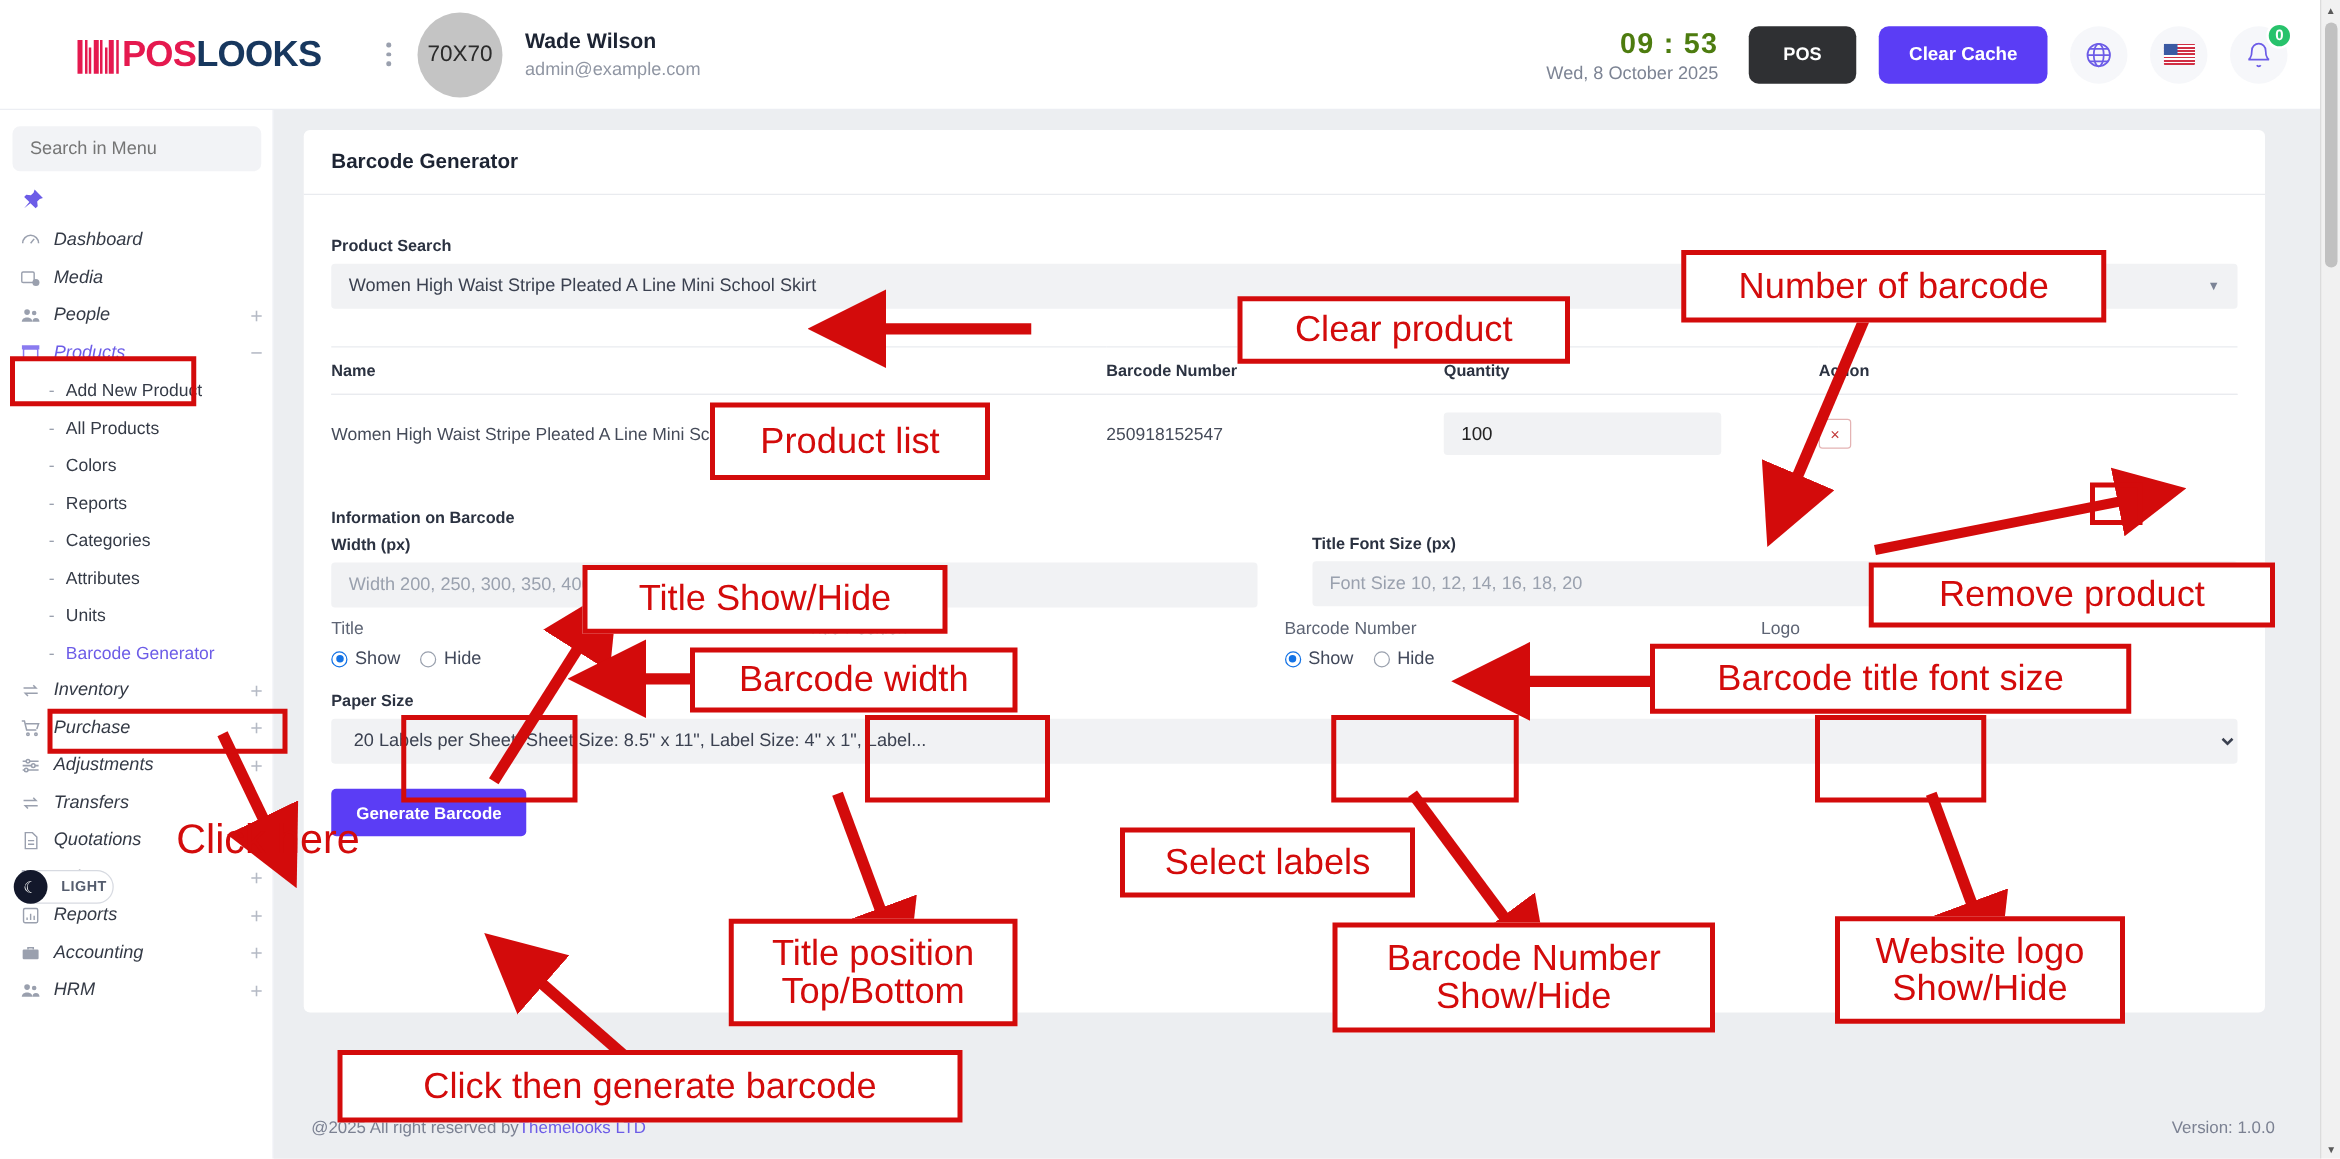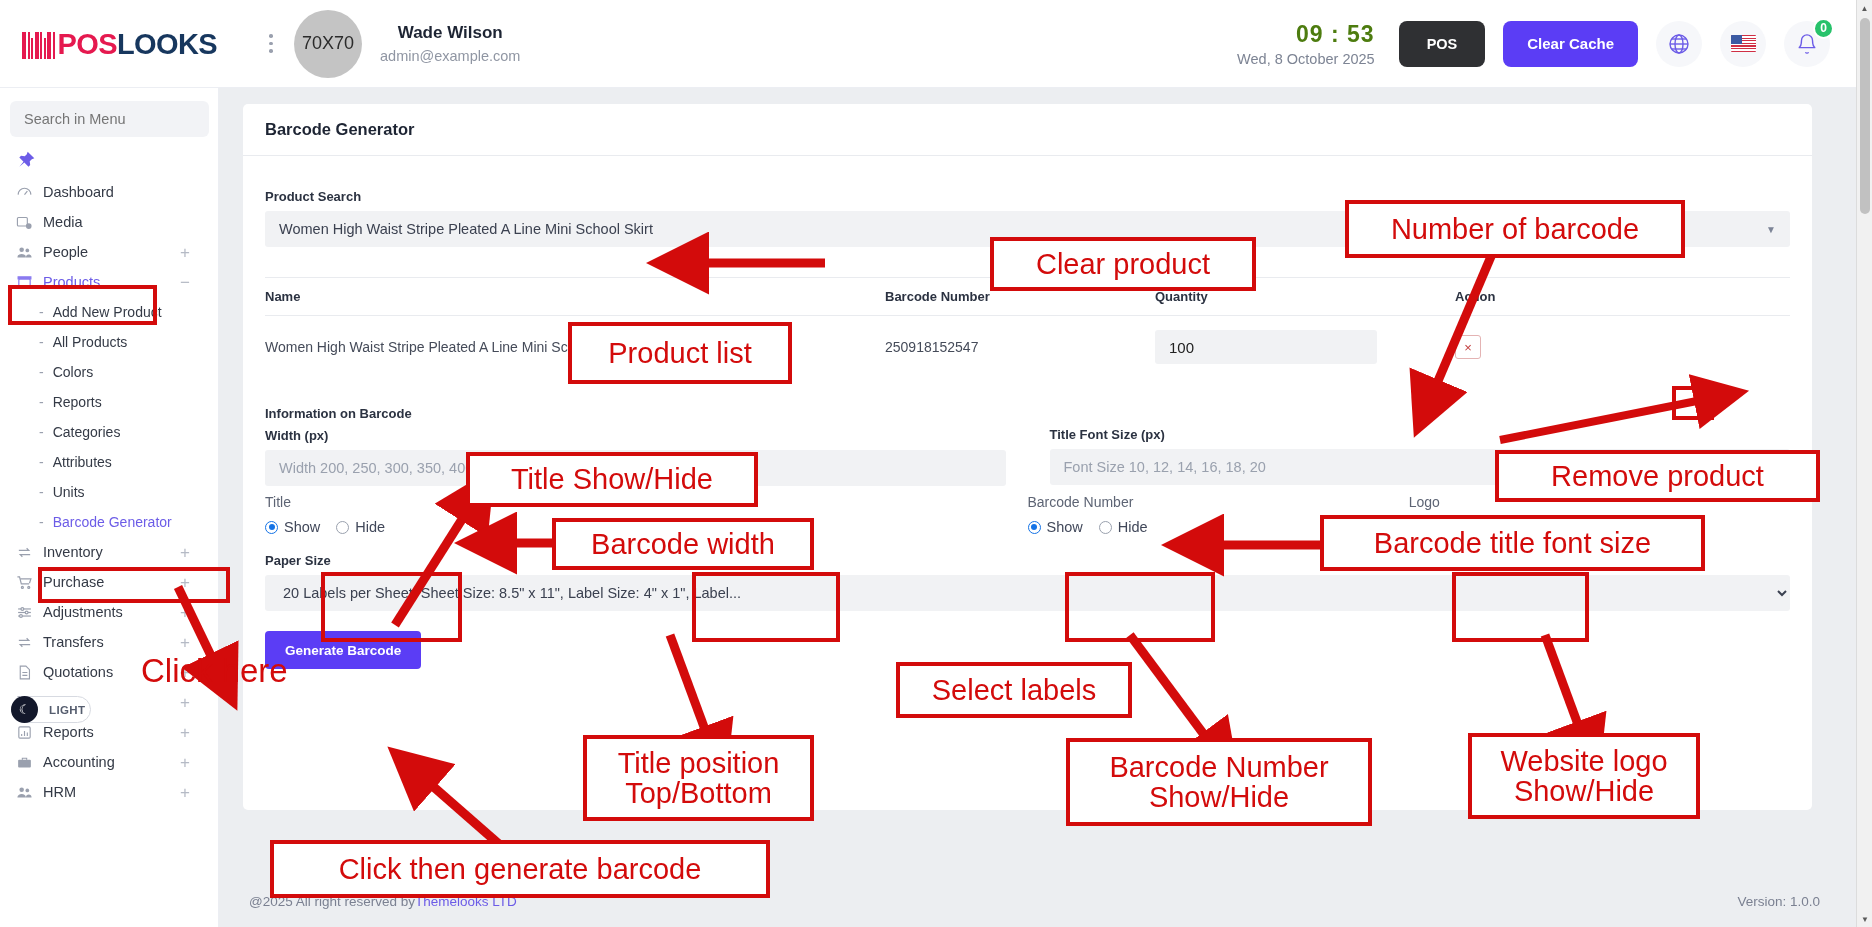--- a/index.html
+++ b/index.html
@@ -8,20 +8,21 @@
     font-family: "Liberation Sans", sans-serif;
     background: #ffffff; overflow: hidden;
   }
   #root { position: relative; width: 1872px; height: 927px; }
 
   
   .topbar {
     position: absolute; top: 0; left: 0; width: 1856px; height: 88px;
     background: #ffffff; display: flex; align-items: center;
     border-bottom: 1px solid #eceef3;
+    padding-left: 40px;
   }
   .brand { width: 258px; display: flex; align-items: center; padding-left: 22px; }
   .brand-logo { display: flex; align-items: flex-end; gap: 0px; }
   .bars { display: flex; align-items: flex-end; height: 30px; gap: 1.5px; margin-right: 3px; }
   .bars i { display: block; background: #e5194f; width: 2px; height: 27px; }
   .bars i.w { width: 4px; }
   .bars i.s { height: 21px; }
   .brand-pos { font-size: 29px; font-weight: 800; color: #e5194f; letter-spacing: -0.6px; line-height: 1; }
   .brand-looks { font-size: 29px; font-weight: 800; color: #17375e; letter-spacing: -0.6px; line-height: 1; }
 
@@ -30,21 +31,21 @@
     align-items: center; justify-content: center; gap: 4px; margin-left: 2px; cursor: pointer;
   }
   .dots-btn span { width: 3.5px; height: 3.5px; border-radius: 50%; background: #9aa0ae; }
 
   .avatar {
     width: 68px; height: 68px; border-radius: 50%; background: #c4c4c4;
     display: flex; align-items: center; justify-content: center;
     font-size: 18px; color: #2b2b2b; margin-left: 12px; flex: 0 0 auto;
   }
   .user-meta { margin-left: 18px; }
-  .user-name { font-size: 17px; font-weight: 700; color: #1d2433; line-height: 1.2; text-align: center; }
+  .user-name { font-size: 17px; font-weight: 700; color: #1d2433; line-height: 1.2; }
   .user-mail { font-size: 14.5px; color: #9096a3; margin-top: 5px; }
 
   .topbar-right {
     margin-left: auto; display: flex; align-items: center; gap: 18px; padding-right: 26px;
   }
   .clock { text-align: right; margin-right: 6px; }
   .clock-time { font-size: 23px; font-weight: 700; color: #4d7c0f; letter-spacing: 1px; }
   .clock-date { font-size: 14.5px; color: #7d8494; margin-top: 3px; }
   .btn-pos {
     background: #2f3033; color: #fff; font-size: 14.5px; font-weight: 700;
@@ -74,22 +75,22 @@
     background: #ffffff; border-right: 1px solid #eceef3; overflow: hidden;
   }
   .menu-search {
     margin: 13px 10px 6px 10px; height: 36px; background: #f2f3f6; border: none;
     border-radius: 6px; padding: 0 14px; font-size: 14.5px; color: #701a75;
     font-family: "Liberation Sans", sans-serif; width: 199px;
   }
   .pin-row { height: 34px; display: flex; align-items: center; padding-left: 16px; }
   .nav { padding-bottom: 10px; }
   .nav-item {
-    display: flex; align-items: center; height: 30px; padding: 0 28px 0 16px;
-    font-size: 14.5px; color: #343a46; cursor: pointer; position: relative;
+    display: flex; align-items: center; height: 30px; padding: 0 8px 0 16px;
+    font-size: 14.5px; color: #343a46; cursor: pointer; position: relative; font-style: italic;
   }
   .nav-item .ic { width: 27px; display: flex; align-items: center; color: #9aa0ae; flex: 0 0 auto; }
   .nav-item .lbl { flex: 1; }
   .nav-item .plus { color: #b5bac5; font-size: 17px; line-height: 1; }
   .nav-item.active .lbl { color: #6c5ce7; }
   .nav-item.active .ic { color: #8a7bf0; }
   .sub-item {
     display: flex; align-items: center; height: 30px; padding-left: 39px;
     font-size: 14px; color: #343a46; cursor: pointer;
   }

